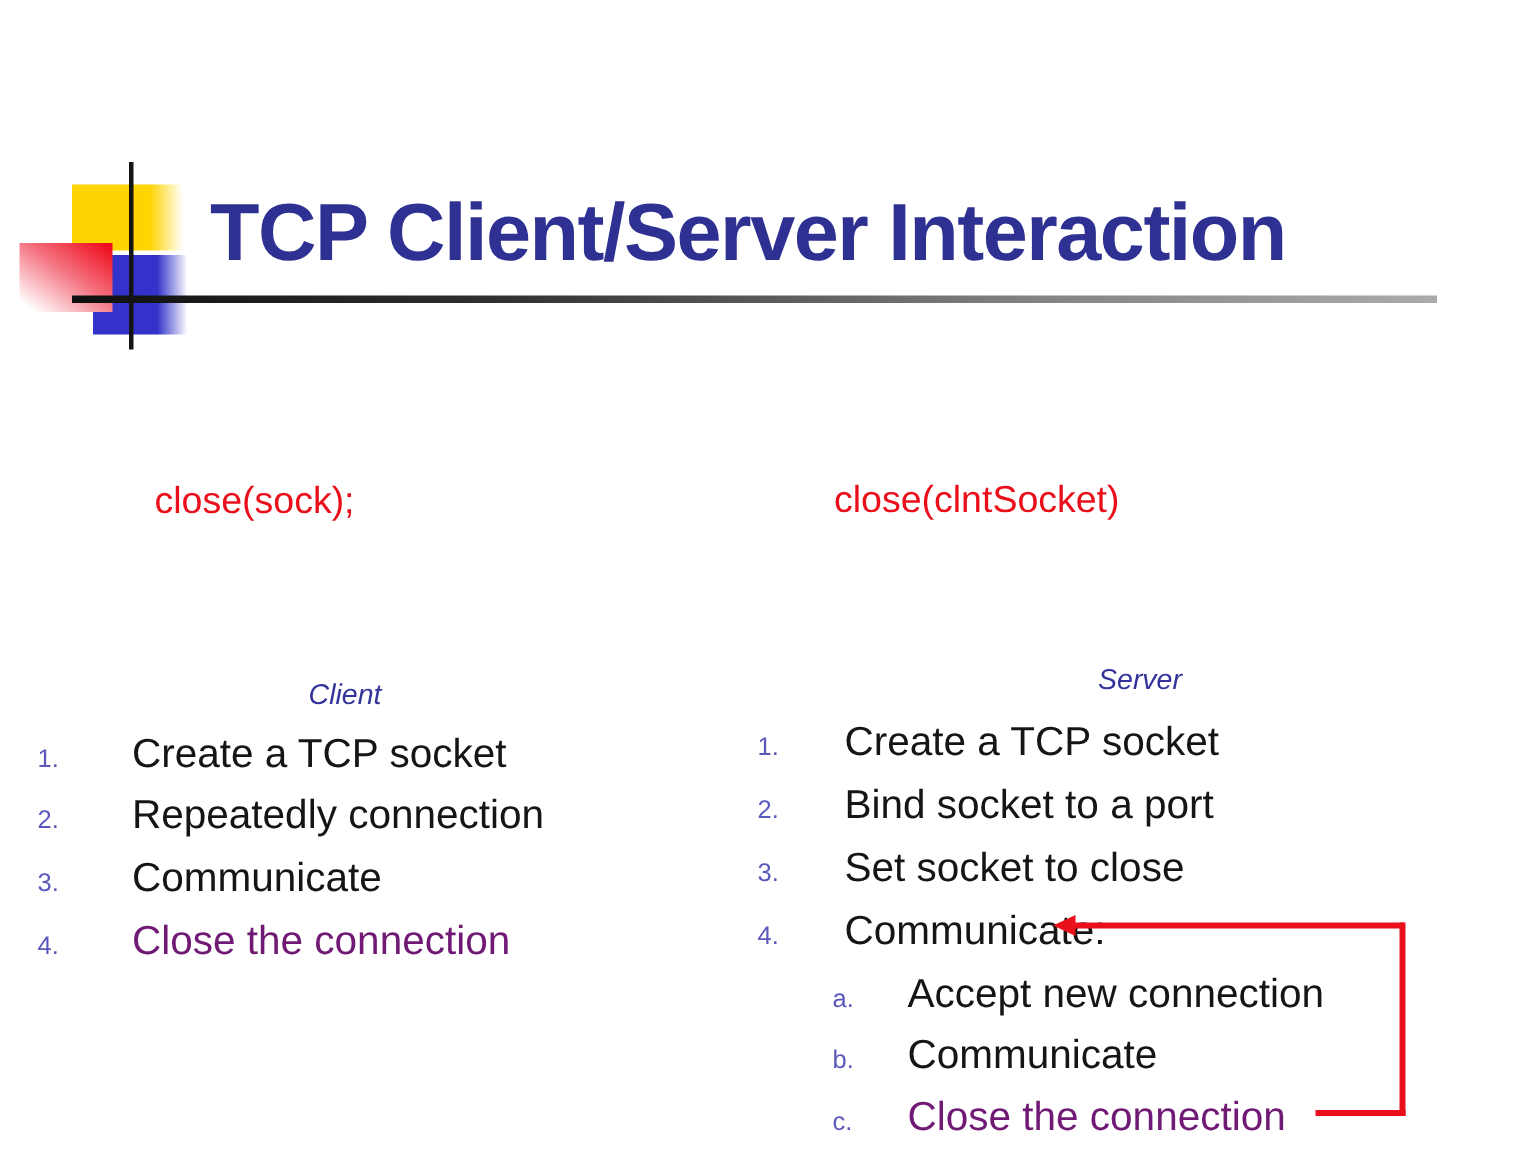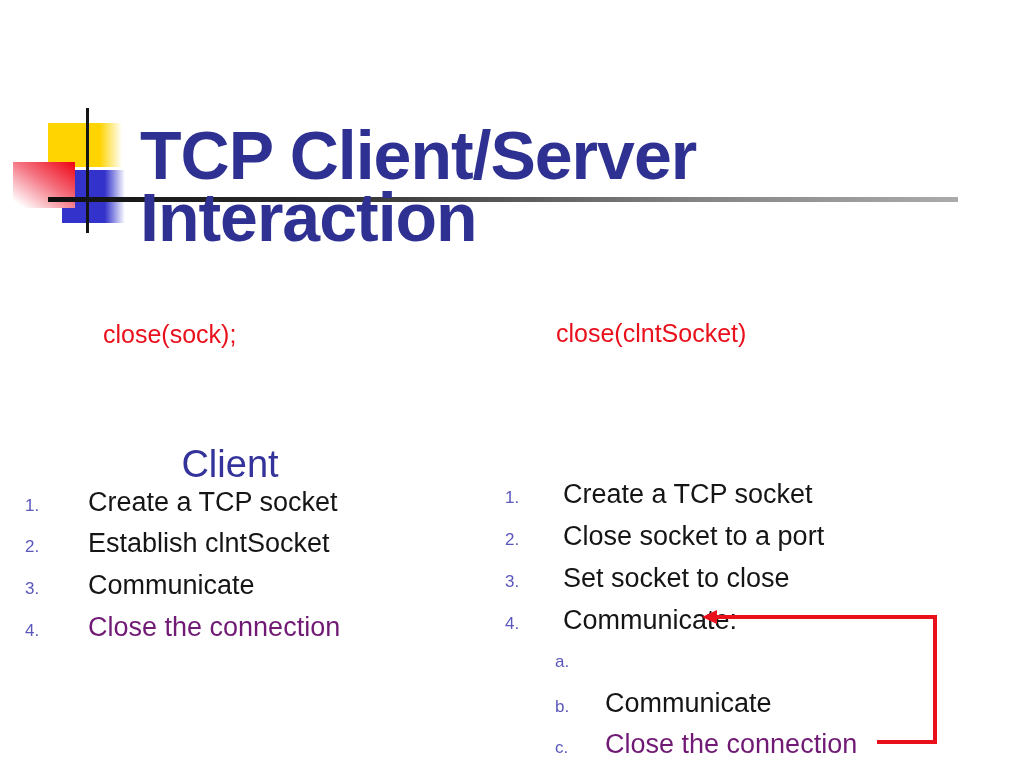--- a/index.html
+++ b/index.html
@@ -15,27 +15,27 @@
     background:linear-gradient(90deg,#ffd400 0%,#ffd400 70%,rgba(255,212,0,0) 100%);}
   .sq-blue{left:62px;top:170px;width:63px;height:53px;z-index:2;
     background:linear-gradient(90deg,#3333cc 0%,#3333cc 68%,rgba(51,51,204,0) 100%);}
   .sq-red{left:13px;top:162px;width:62px;height:46px;z-index:3;
     background:linear-gradient(215deg,#ef0c1c 4%,#f4717f 45%,#ffffff 92%);}
   .vline{position:absolute;left:86px;top:108px;width:3px;height:125px;background:#141414;z-index:5;}
   .rule{position:absolute;left:48px;top:197px;width:910px;height:5px;z-index:4;
     background:linear-gradient(to right,#0f0f0f 0%,#2e2e2e 30%,#828282 70%,#ababab 100%);}
   
   .title{position:absolute;left:140px;top:124px;margin:0;z-index:6;
-    font-size:68px;line-height:62px;font-weight:600;letter-spacing:-1px;color:#2e3192;}
+    font-size:54px;line-height:62px;font-weight:600;letter-spacing:-1px;color:#2e3192;}
   
   .code{position:absolute;font-size:25px;line-height:30px;color:#e9101c;}
   .code-client{left:103px;top:319px;}
   .code-server{left:556px;top:318px;}
   
-  .heading{position:absolute;font-size:38px;line-height:30px;color:#33339b;text-align:center;}
+  .heading{position:absolute;font-size:19px;line-height:30px;color:#33339b;text-align:center;font-style:italic;}
   .heading-client{left:0;top:449px;width:460px;}
   .heading-server{left:560px;top:439px;width:400px;}
   
   .row{position:absolute;display:flex;align-items:baseline;font-size:27px;line-height:32px;}
   .row .marker{font-size:17px;color:#5a58bb;flex:0 0 auto;}
   .row .itext{white-space:nowrap;}
   .c-row{left:25px;}  .c-row .marker{width:63px;}
   .s-row{left:505px;} .s-row .marker{width:58px;}
   .ss-row{left:555px;}.ss-row .marker{width:50px;}
   .red-text{color:#701a75;}
@@ -64,51 +64,53 @@
   <div class="code code-client">close(sock);</div>
 
   <div class="heading heading-client">Client</div>
 
   <div class="row c-row" style="top:486px">
     <span class="marker">1.</span>
     <span class="itext">Create a TCP socket</span>
   </div>
   <div class="row c-row" style="top:527px">
     <span class="marker">2.</span>
-    <span class="itext">Establish clntSocket</span>
+    <span class="itext">Repeatedly connection</span>
   </div>
   <div class="row c-row" style="top:569px">
     <span class="marker">3.</span>
     <span class="itext">Communicate</span>
   </div>
   <div class="row c-row" style="top:611px">
     <span class="marker">4.</span>
     <span class="itext red-text">Close the connection</span>
   </div>
 
+  <div class="heading heading-server">Server</div>
 
   <div class="row s-row" style="top:478px">
     <span class="marker">1.</span>
     <span class="itext">Create a TCP socket</span>
   </div>
   <div class="row s-row" style="top:520px">
     <span class="marker">2.</span>
-    <span class="itext">Close socket to a port</span>
+    <span class="itext">Bind socket to a port</span>
   </div>
   <div class="row s-row" style="top:562px">
     <span class="marker">3.</span>
     <span class="itext">Set socket to close</span>
   </div>
   <div class="row s-row" style="top:604px">
     <span class="marker">4.</span>
     <span class="itext">Communicate:</span>
   </div>
 
   <div class="row ss-row" style="top:646px">
     <span class="marker">a.</span>
+    <span class="itext">Accept new connection</span>
   </div>
   <div class="row ss-row" style="top:687px">
     <span class="marker">b.</span>
     <span class="itext">Communicate</span>
   </div>
   <div class="row ss-row" style="top:728px">
     <span class="marker">c.</span>
     <span class="itext red-text">Close the connection</span>
   </div>
 

